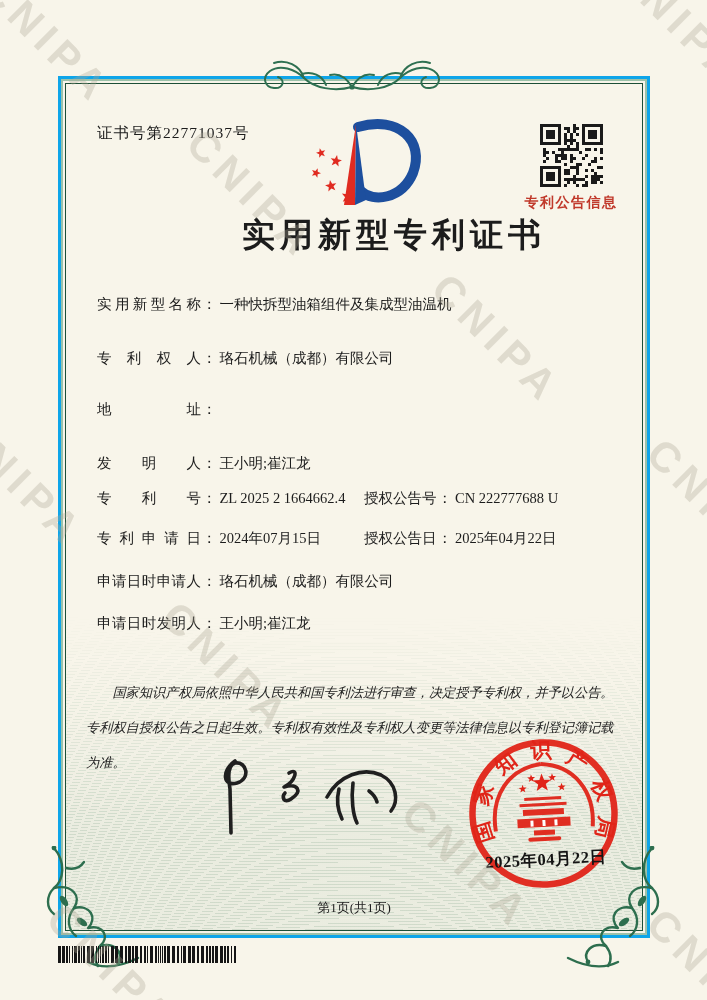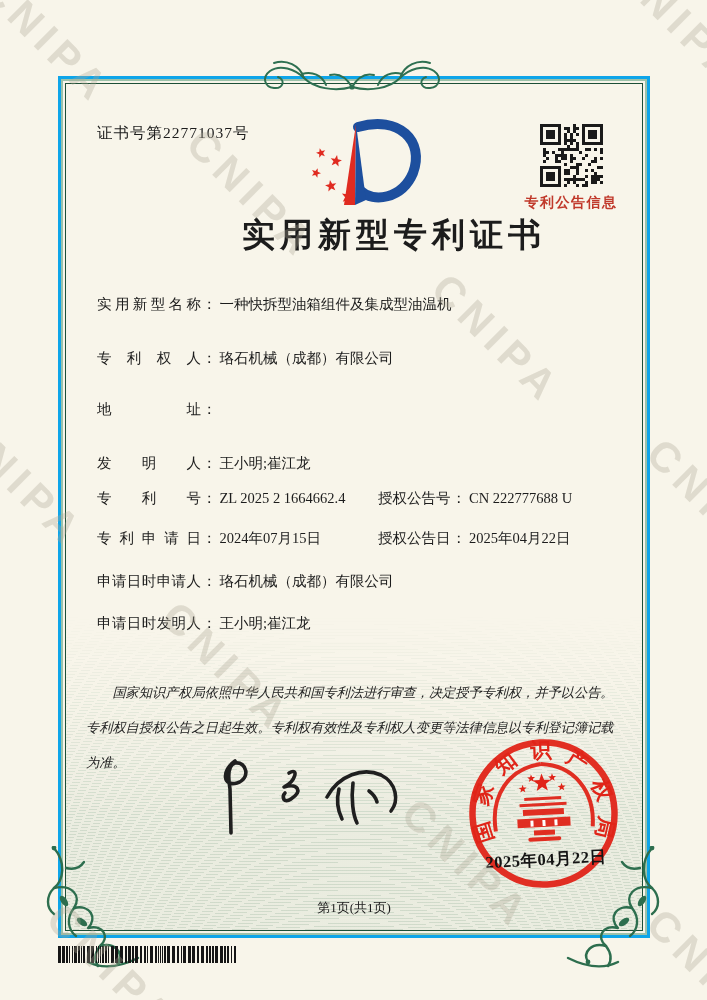--- a/index.html
+++ b/index.html
@@ -40,21 +40,21 @@
   .logo{position:absolute;left:242px;top:34px;width:125px;height:105px;}
   .qr-block{position:absolute;left:455px;top:45px;width:110px;text-align:center;}
   .qr-block svg{width:63px;height:63px;display:block;margin:0 auto;}
   .qr-label{margin-top:7px;font-size:14px;letter-spacing:1.5px;color:#c0392b;font-weight:bold;}
   .title{
     position:absolute;left:0;top:134px;width:100%;text-align:center;
     font-size:33px;font-weight:bold;letter-spacing:5px;margin-left:40px;
   }
   
   .row{position:absolute;left:36px;display:flex;font-size:14.5px;line-height:20px;}
-  .row.rt{left:317px;}
+  .row.rt{left:303px;}
   .flabel{display:inline-block;width:104px;text-align:justify;text-align-last:justify;}
   .colon{margin:0 3px 0 1px;}
   .val{max-width:372px;}
   
   .legal{position:absolute;left:25px;right:23px;top:596px;font-size:13.2px;line-height:35px;font-style:italic;color:#222;}
   .legal p{margin:0;}
   .legal p.ind{text-indent:2em;}
   
   .signer{position:absolute;left:36px;top:698px;font-family:"Liberation Sans","DejaVu Sans",sans-serif;
           font-size:17px;font-weight:600;letter-spacing:3px;line-height:33px;}

